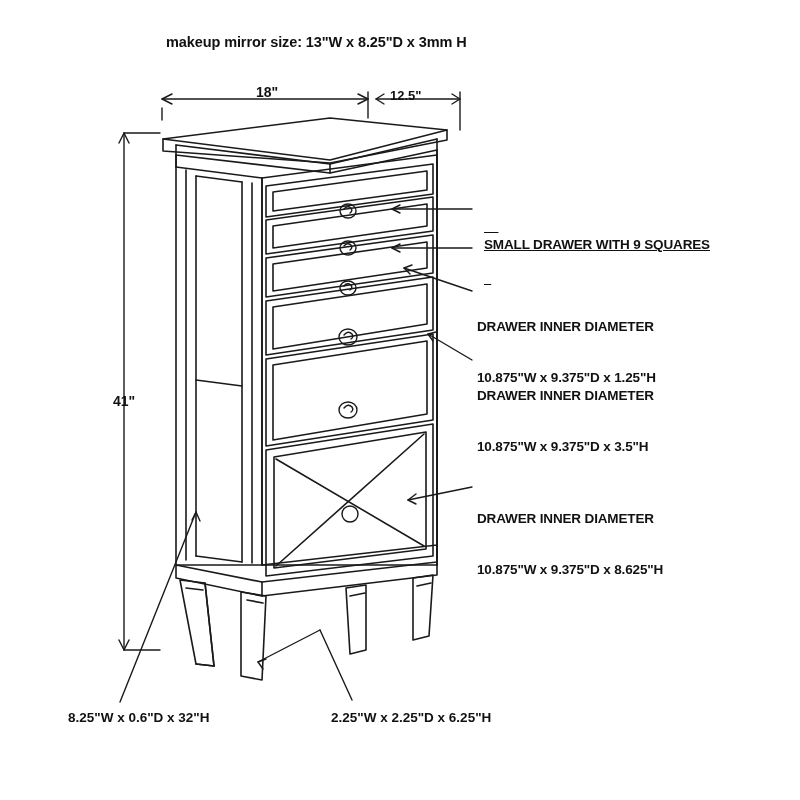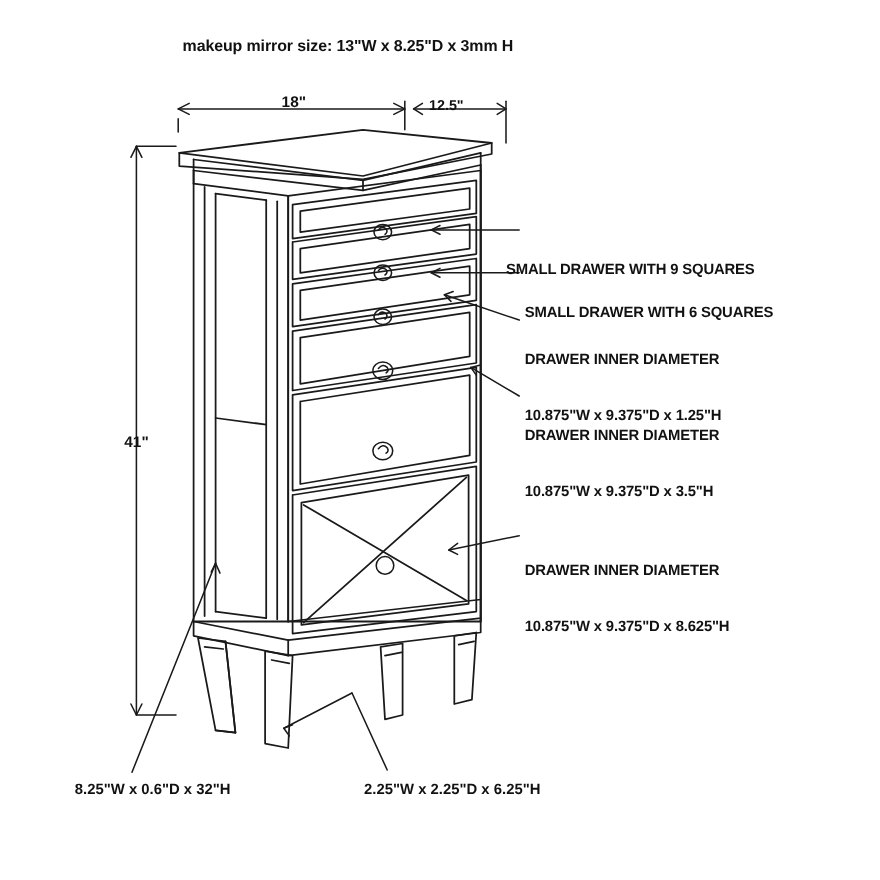--- a/index.html
+++ b/index.html
@@ -43,21 +43,21 @@
   }
   #dim-41 {
     left: 113px;
     top: 393px;
     font-size: 14px;
   }
   .callout {
     font-size: 13.5px;
     letter-spacing: -0.15px;
   }
-  #c1 { left: 460px; top: 201px; }
+  #c1 { left: 484px; top: 201px; text-decoration: underline; }
   #c2 { left: 477px; top: 240px; }
   #c3 { left: 477px; top: 283px; }
   #c4 { left: 477px; top: 352px; }
   #c5 { left: 477px; top: 475px; }
   #b1 { left: 68px;  top: 709px; font-size: 13.5px; }
   #b2 { left: 331px; top: 709px; font-size: 13.5px; }
   svg {
     position: absolute;
     left: 0;
     top: 0;
@@ -228,23 +228,20 @@
 
   <div class="lbl" id="title">makeup mirror size: 13"W x 8.25"D x 3mm H</div>
 
   <div class="lbl" id="dim-18">18"</div>
   <div class="lbl" id="dim-125">12.5"</div>
   <div class="lbl" id="dim-41">41"</div>
 
   <div class="lbl callout" id="c1">
     <div>SMALL DRAWER WITH 9 SQUARES</div>
   </div>
-  <div class="lbl callout" id="c2">
-    <div>SMALL DRAWER WITH 6 SQUARES</div>
-  </div>
   <div class="lbl callout" id="c3">
     <div>DRAWER INNER DIAMETER</div>
     <div>10.875"W x 9.375"D x 1.25"H</div>
   </div>
   <div class="lbl callout" id="c4">
     <div>DRAWER INNER DIAMETER</div>
     <div>10.875"W x 9.375"D x 3.5"H</div>
   </div>
   <div class="lbl callout" id="c5">
     <div>DRAWER INNER DIAMETER</div>

